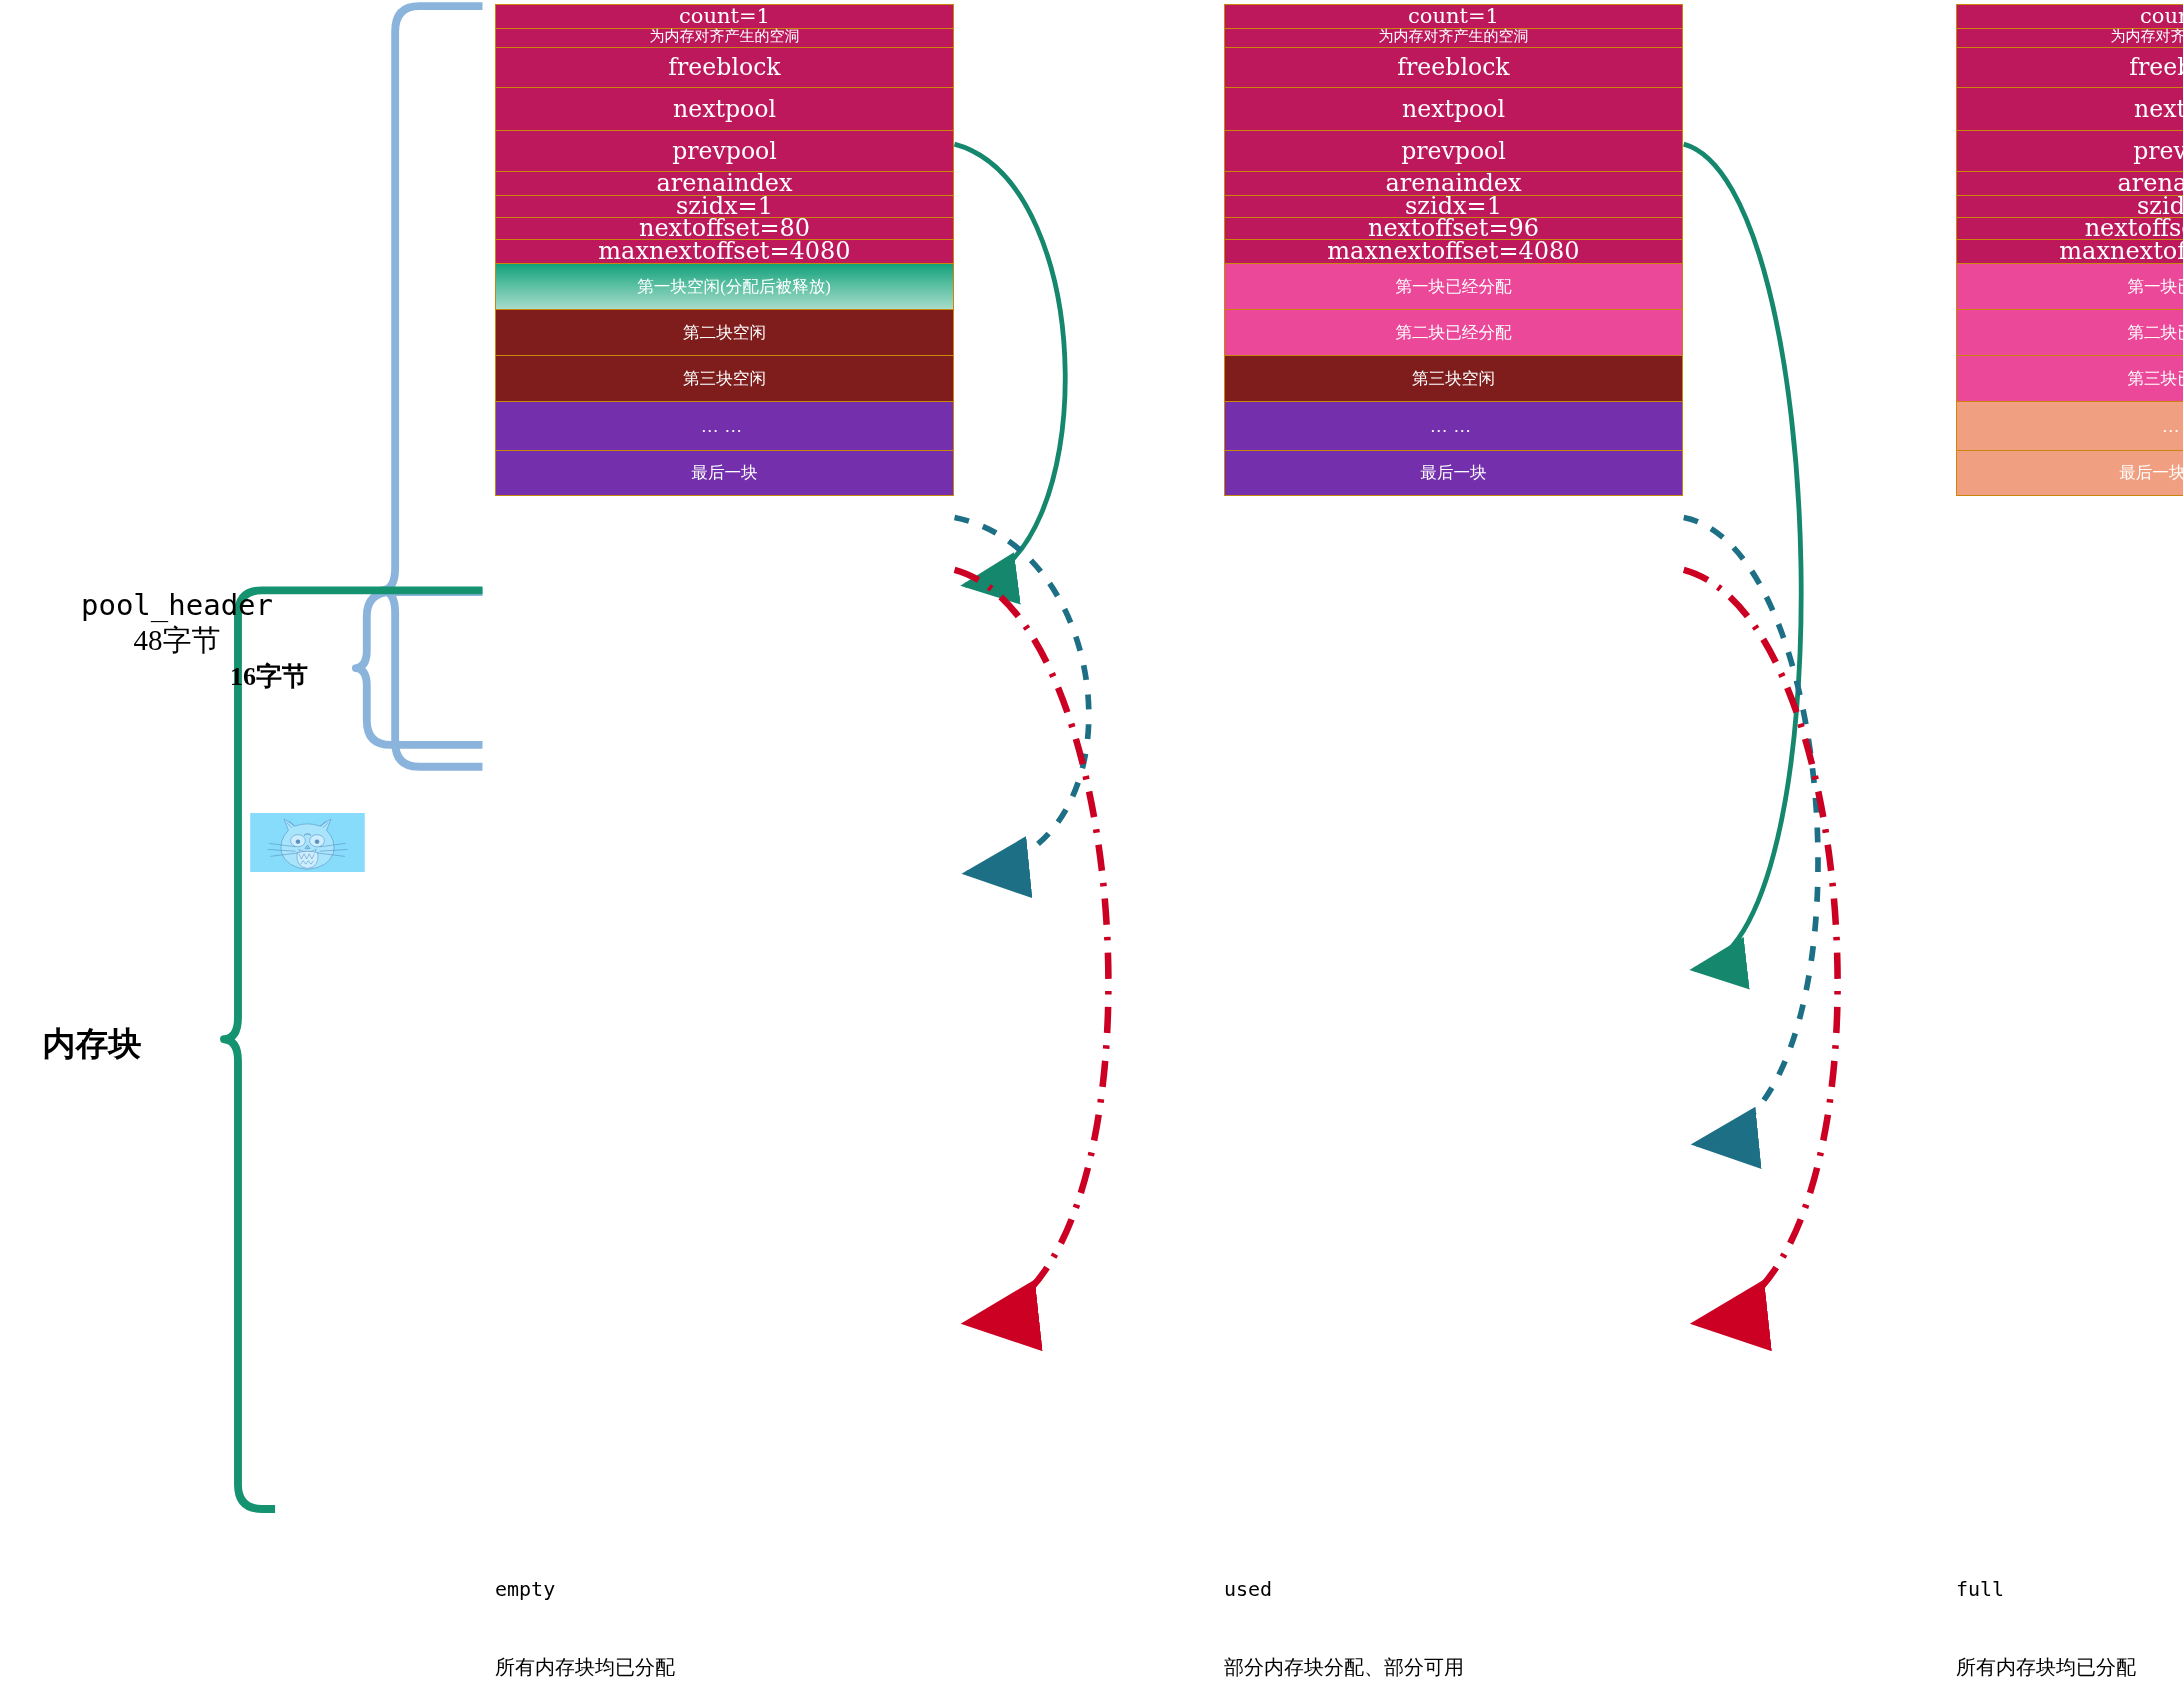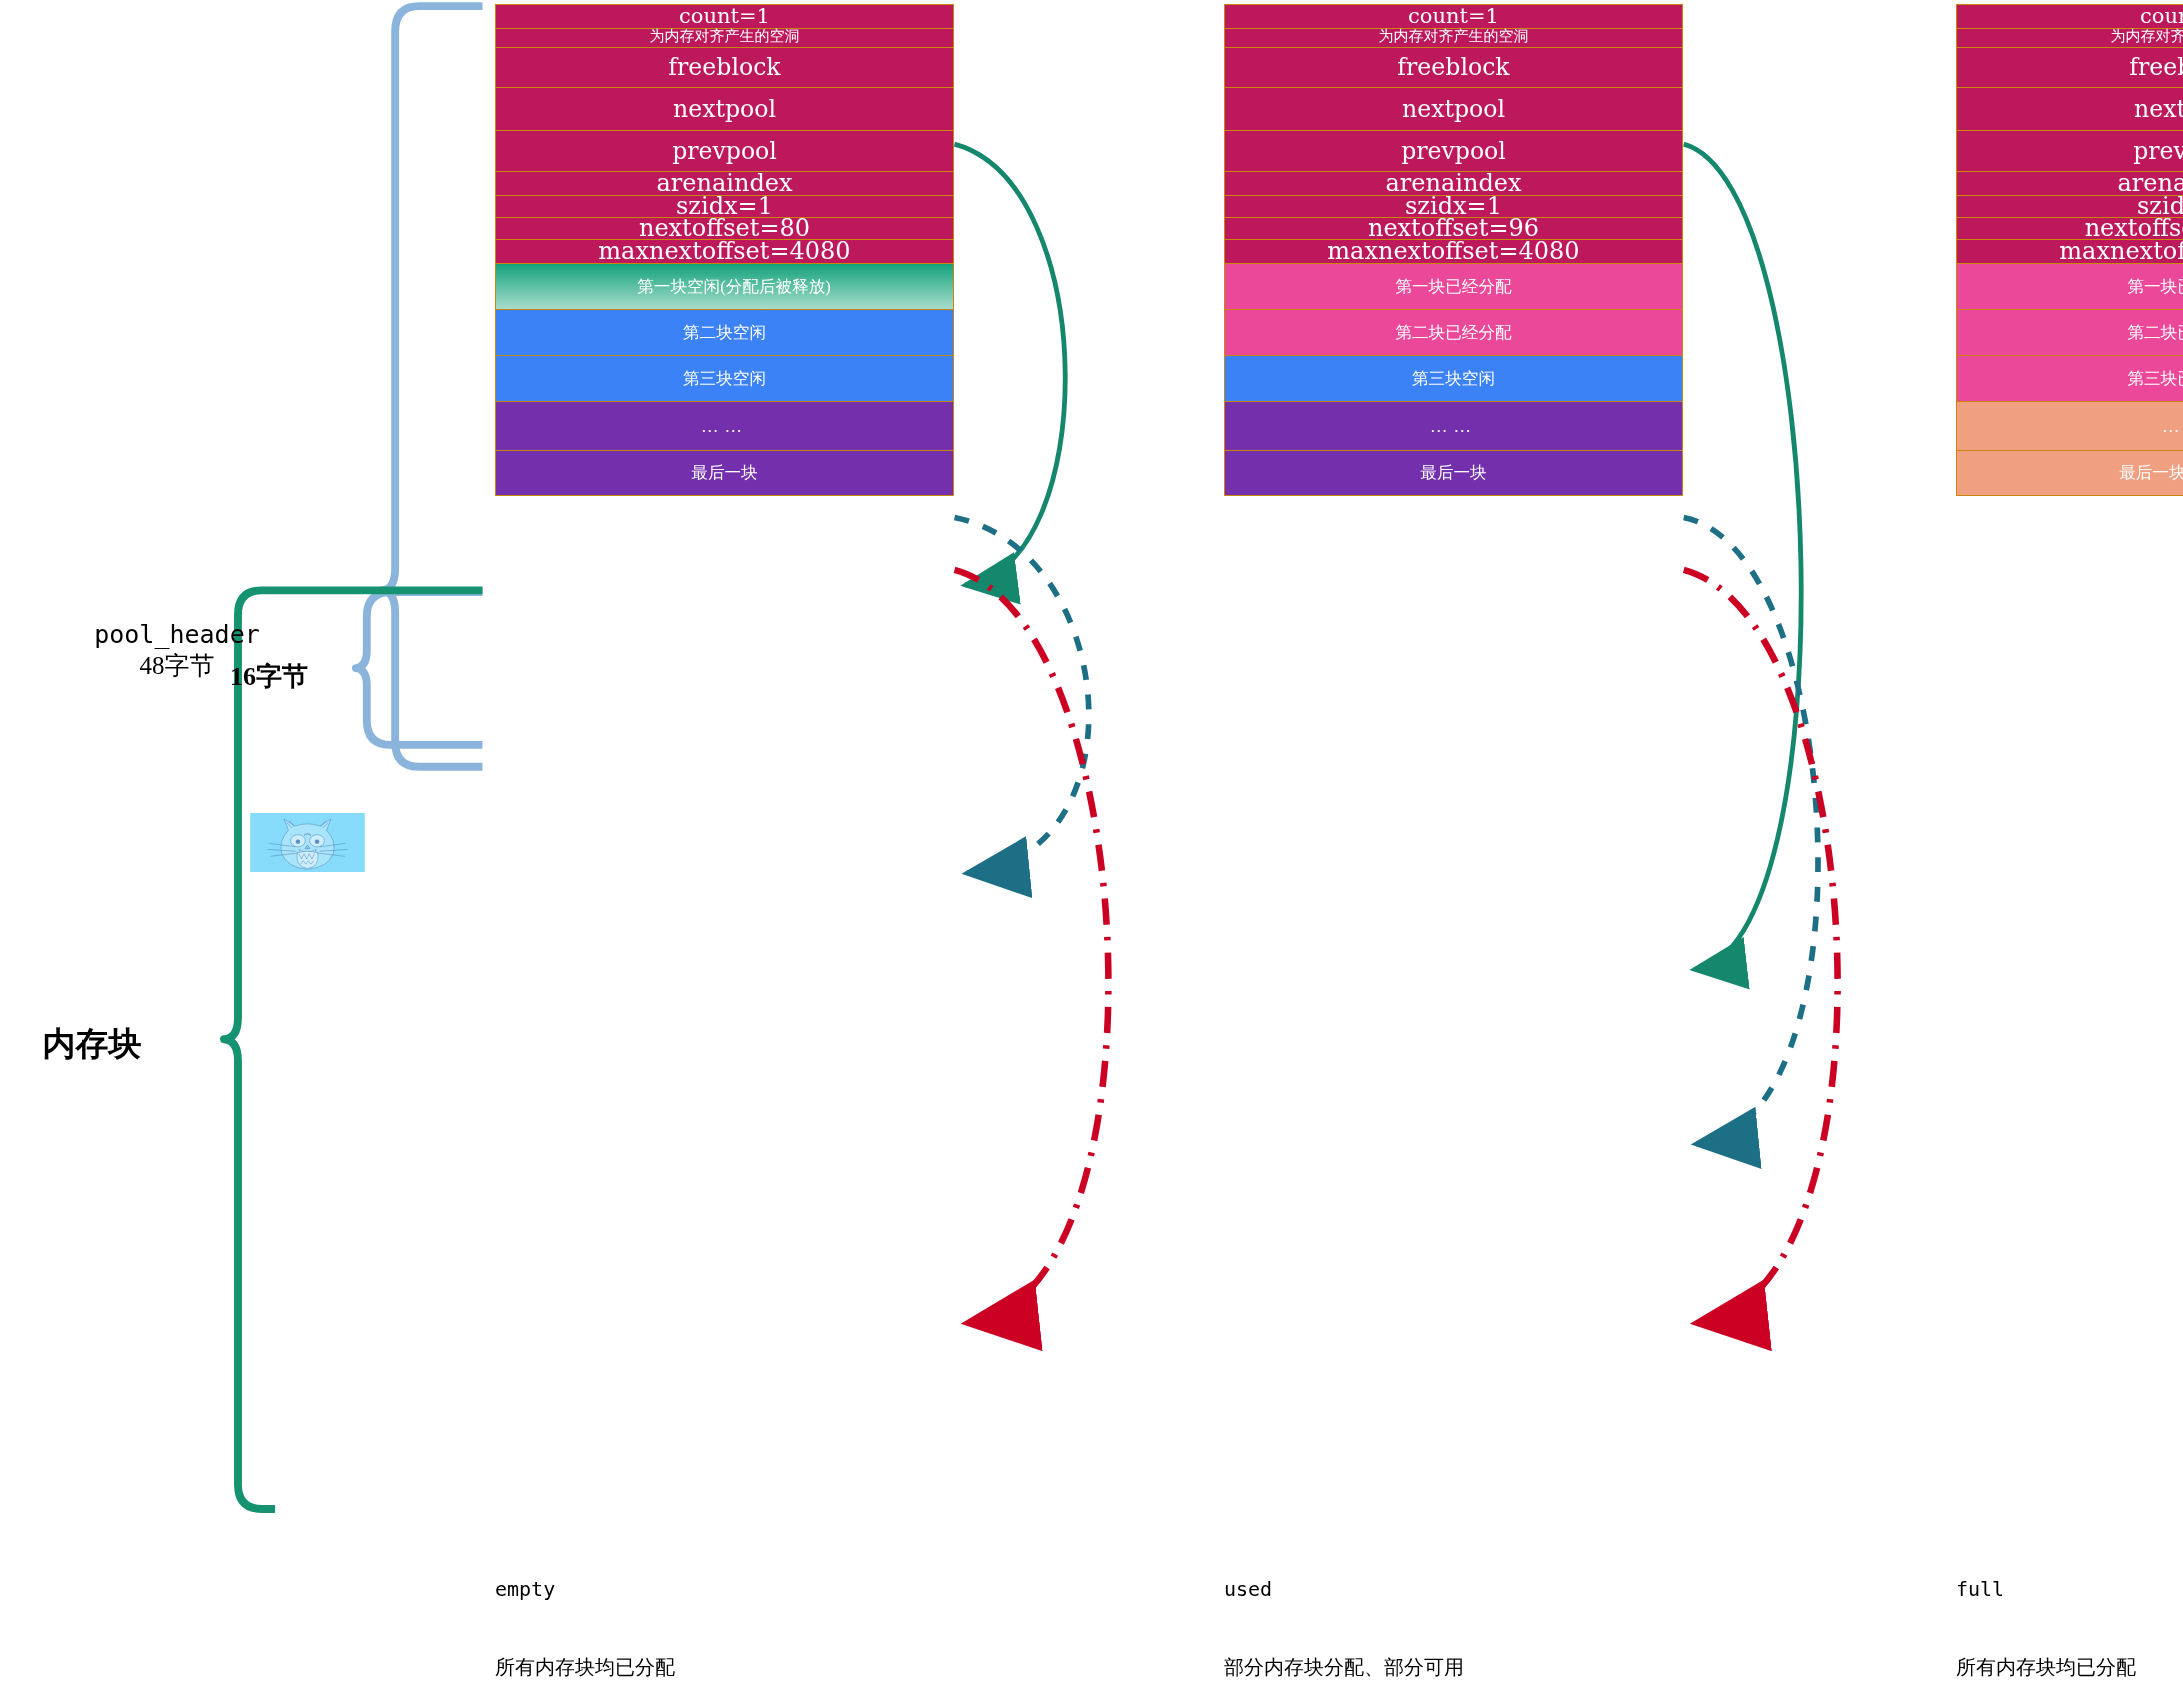--- a/index.html
+++ b/index.html
@@ -18,42 +18,42 @@
     border-bottom-width:0;
     display:flex;align-items:center;justify-content:center;
     color:#ffffff;text-align:center;
     line-height:1.05;
   }
   .cell:last-child{border-bottom-width:1.3px;}
   .hdr{background:#be185d;font-family:"DejaVu Serif",serif;font-size:23.6px;}
   .hdr.cn{font-size:15px;font-family:Liberation Mono, monospace;}
   .hdr.sm{font-size:24px;}
   .blk{font-family:"Liberation Serif",serif;font-size:16.6px;}
-  .blk-free{background:#3b82f6;}
+  .blk-free{background:#7f1d1d;}
   .blk-free-grad{background:linear-gradient(180deg,#12a07a 0%,#4fbb9b 40%,#a7dcca 100%);padding-left:19px;}
   .blk-alloc{background:#ec4899;}
   .blk-dots{background:#7430ac;font-size:17.5px;letter-spacing:6.1px;}
   .blk-dots-al{background:#f0a080;font-size:17.5px;letter-spacing:6.1px;}
   .blk-last{background:#7430ac;}
   .blk-last-al{background:#f0a080;}
 
   
   .caption{
     position:absolute;
     font-family:"DejaVu Sans Mono",monospace;
     font-size:20px;
     color:#000000;
     line-height:1.30;
     white-space:pre;
   }
   .caption .cn{font-family:"Liberation Serif",serif;font-size:20px;}
 
   
   .lbl{position:absolute;color:#000;text-align:center;}
-  #lbl-poolheader{left:33px;top:620px;width:288px;font-family:"DejaVu Sans Mono",monospace;font-size:25px;line-height:1.22;}
+  #lbl-poolheader{left:33px;top:588px;width:288px;font-family:"DejaVu Sans Mono",monospace;font-size:29px;line-height:1.22;}
   #lbl-poolheader .cn{font-family:"Liberation Serif",serif;}
   #lbl-16{left:175px;top:659px;width:188px;font-family:"Liberation Serif",serif;font-size:26px;font-weight:bold;}
   #lbl-memblk{left:9px;top:1022px;width:166px;font-family:"Liberation Serif",serif;font-size:33px;font-weight:bold;}
 
   
   #cat-pic{
     position:absolute;left:250px;top:813px;width:115px;height:59px;
   }
   
   #overlay{position:absolute;left:0;top:0;width:2688px;height:1692px;pointer-events:none;}

